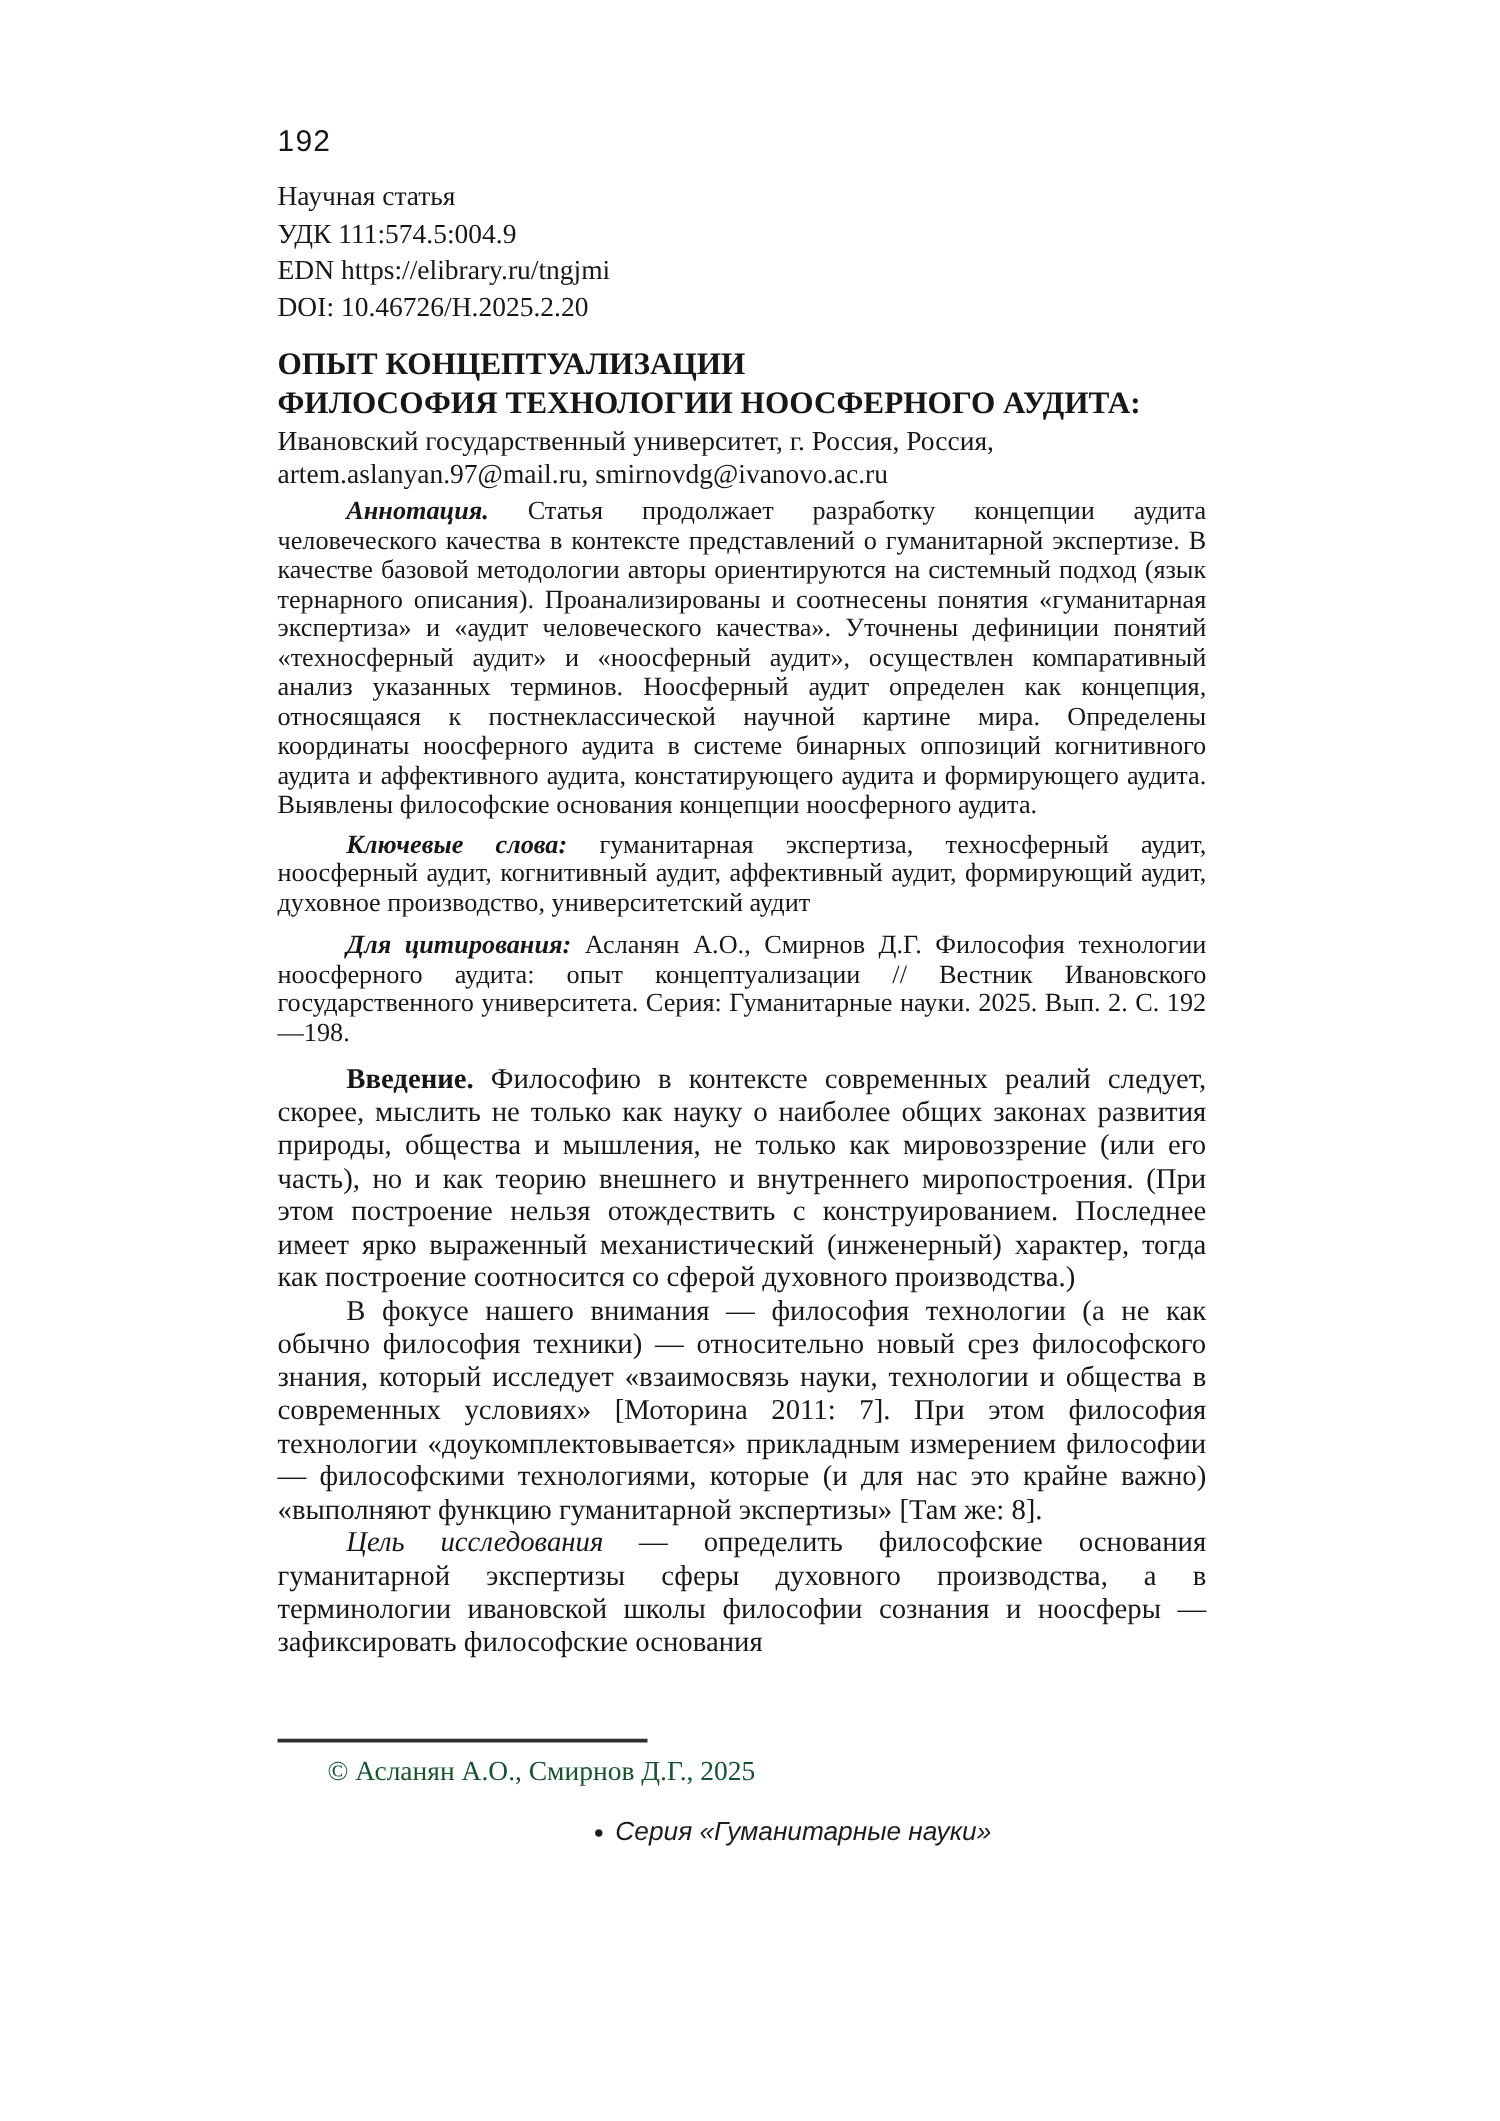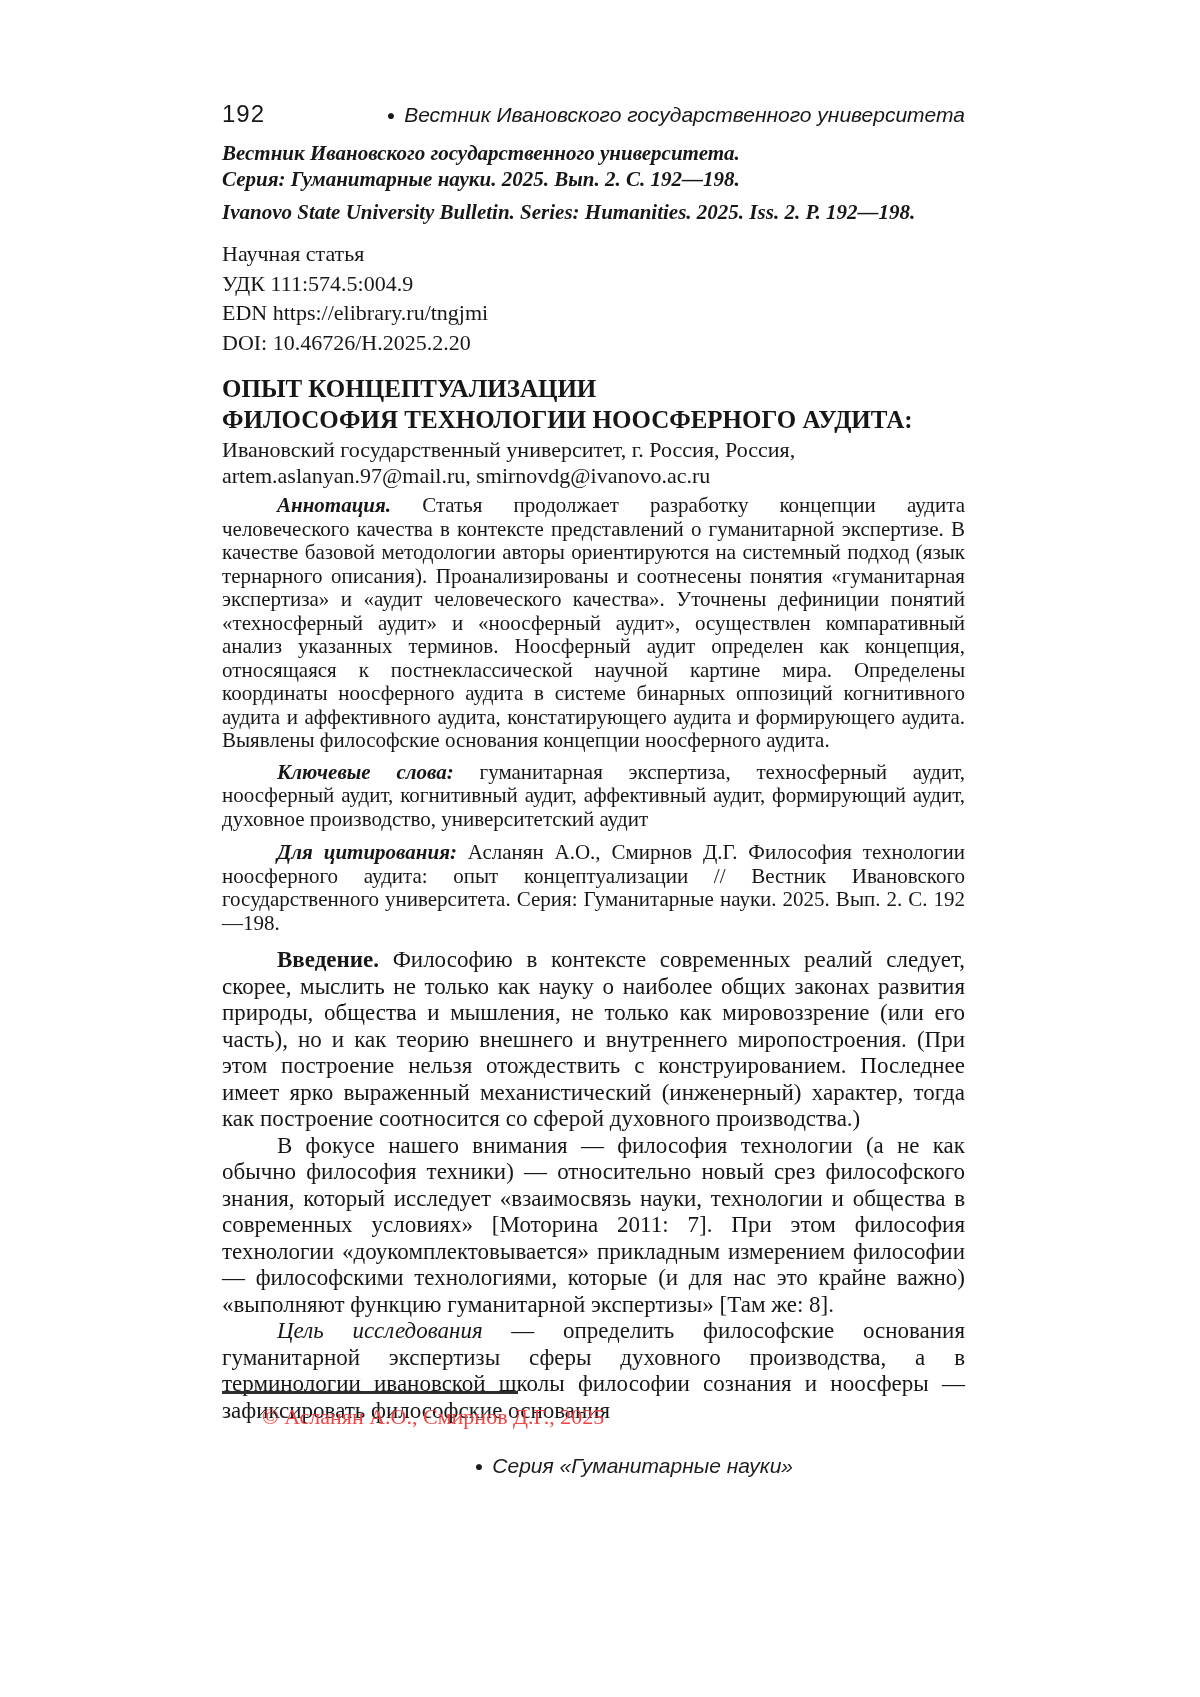--- a/index.html
+++ b/index.html
@@ -38,44 +38,38 @@
   .cite-par { margin-top:10px; }
 
   .body-par { font-size:23px; line-height:26.5px; text-align:justify; text-indent:55px; }
   .body-par.first { margin-top:12px; }
 
   .lead-bi { font-weight:bold; font-style:italic; }
   .lead-b  { font-weight:bold; }
   .lead-i  { font-style:italic; }
 
   .footnote-rule { position:absolute; left:222px; top:1391px; width:296px; height:3px; background:#2e2e2e; }
-  .copyright { position:absolute; left:262px; top:1404px; font-family:"Liberation Serif","DejaVu Serif",serif; font-size:22px; color:#ef4444; }
+  .copyright { position:absolute; left:262px; top:1404px; font-family:"Liberation Serif","DejaVu Serif",serif; font-size:22px; color:#14532d; }
 
   .footer-series {
     position:absolute; top:1454px; right:243px;
     font-family:"Liberation Sans","DejaVu Sans",sans-serif;
     font-size:21px; font-style:italic; color:#1c1c1c;
   }
 </style>
 </head>
 <body>
 
 <div class="page">
   <div class="content">
 
     <div class="header-row">
       <span class="page-num">192</span>
-      <span class="running-head"><span class="dot">●</span><span>Вестник Ивановского государственного университета</span></span>
     </div>
 
-    <div class="masthead">
-      <div>Вестник Ивановского государственного университета.</div>
-      <div>Серия: Гуманитарные науки. 2025. Вып. 2. С. 192—198.</div>
-      <div class="masthead-en">Ivanovo State University Bulletin. Series: Humanities. 2025. Iss. 2. P. 192—198.</div>
-    </div>
 
     <div class="meta-block">
       <div>Научная статья</div>
       <div>УДК 111:574.5:004.9</div>
       <div>EDN https://elibrary.ru/tngjmi</div>
       <div>DOI: 10.46726/H.2025.2.20</div>
     </div>
 
     <div class="article-title">
       <span>ОПЫТ КОНЦЕПТУАЛИЗАЦИИ</span>

